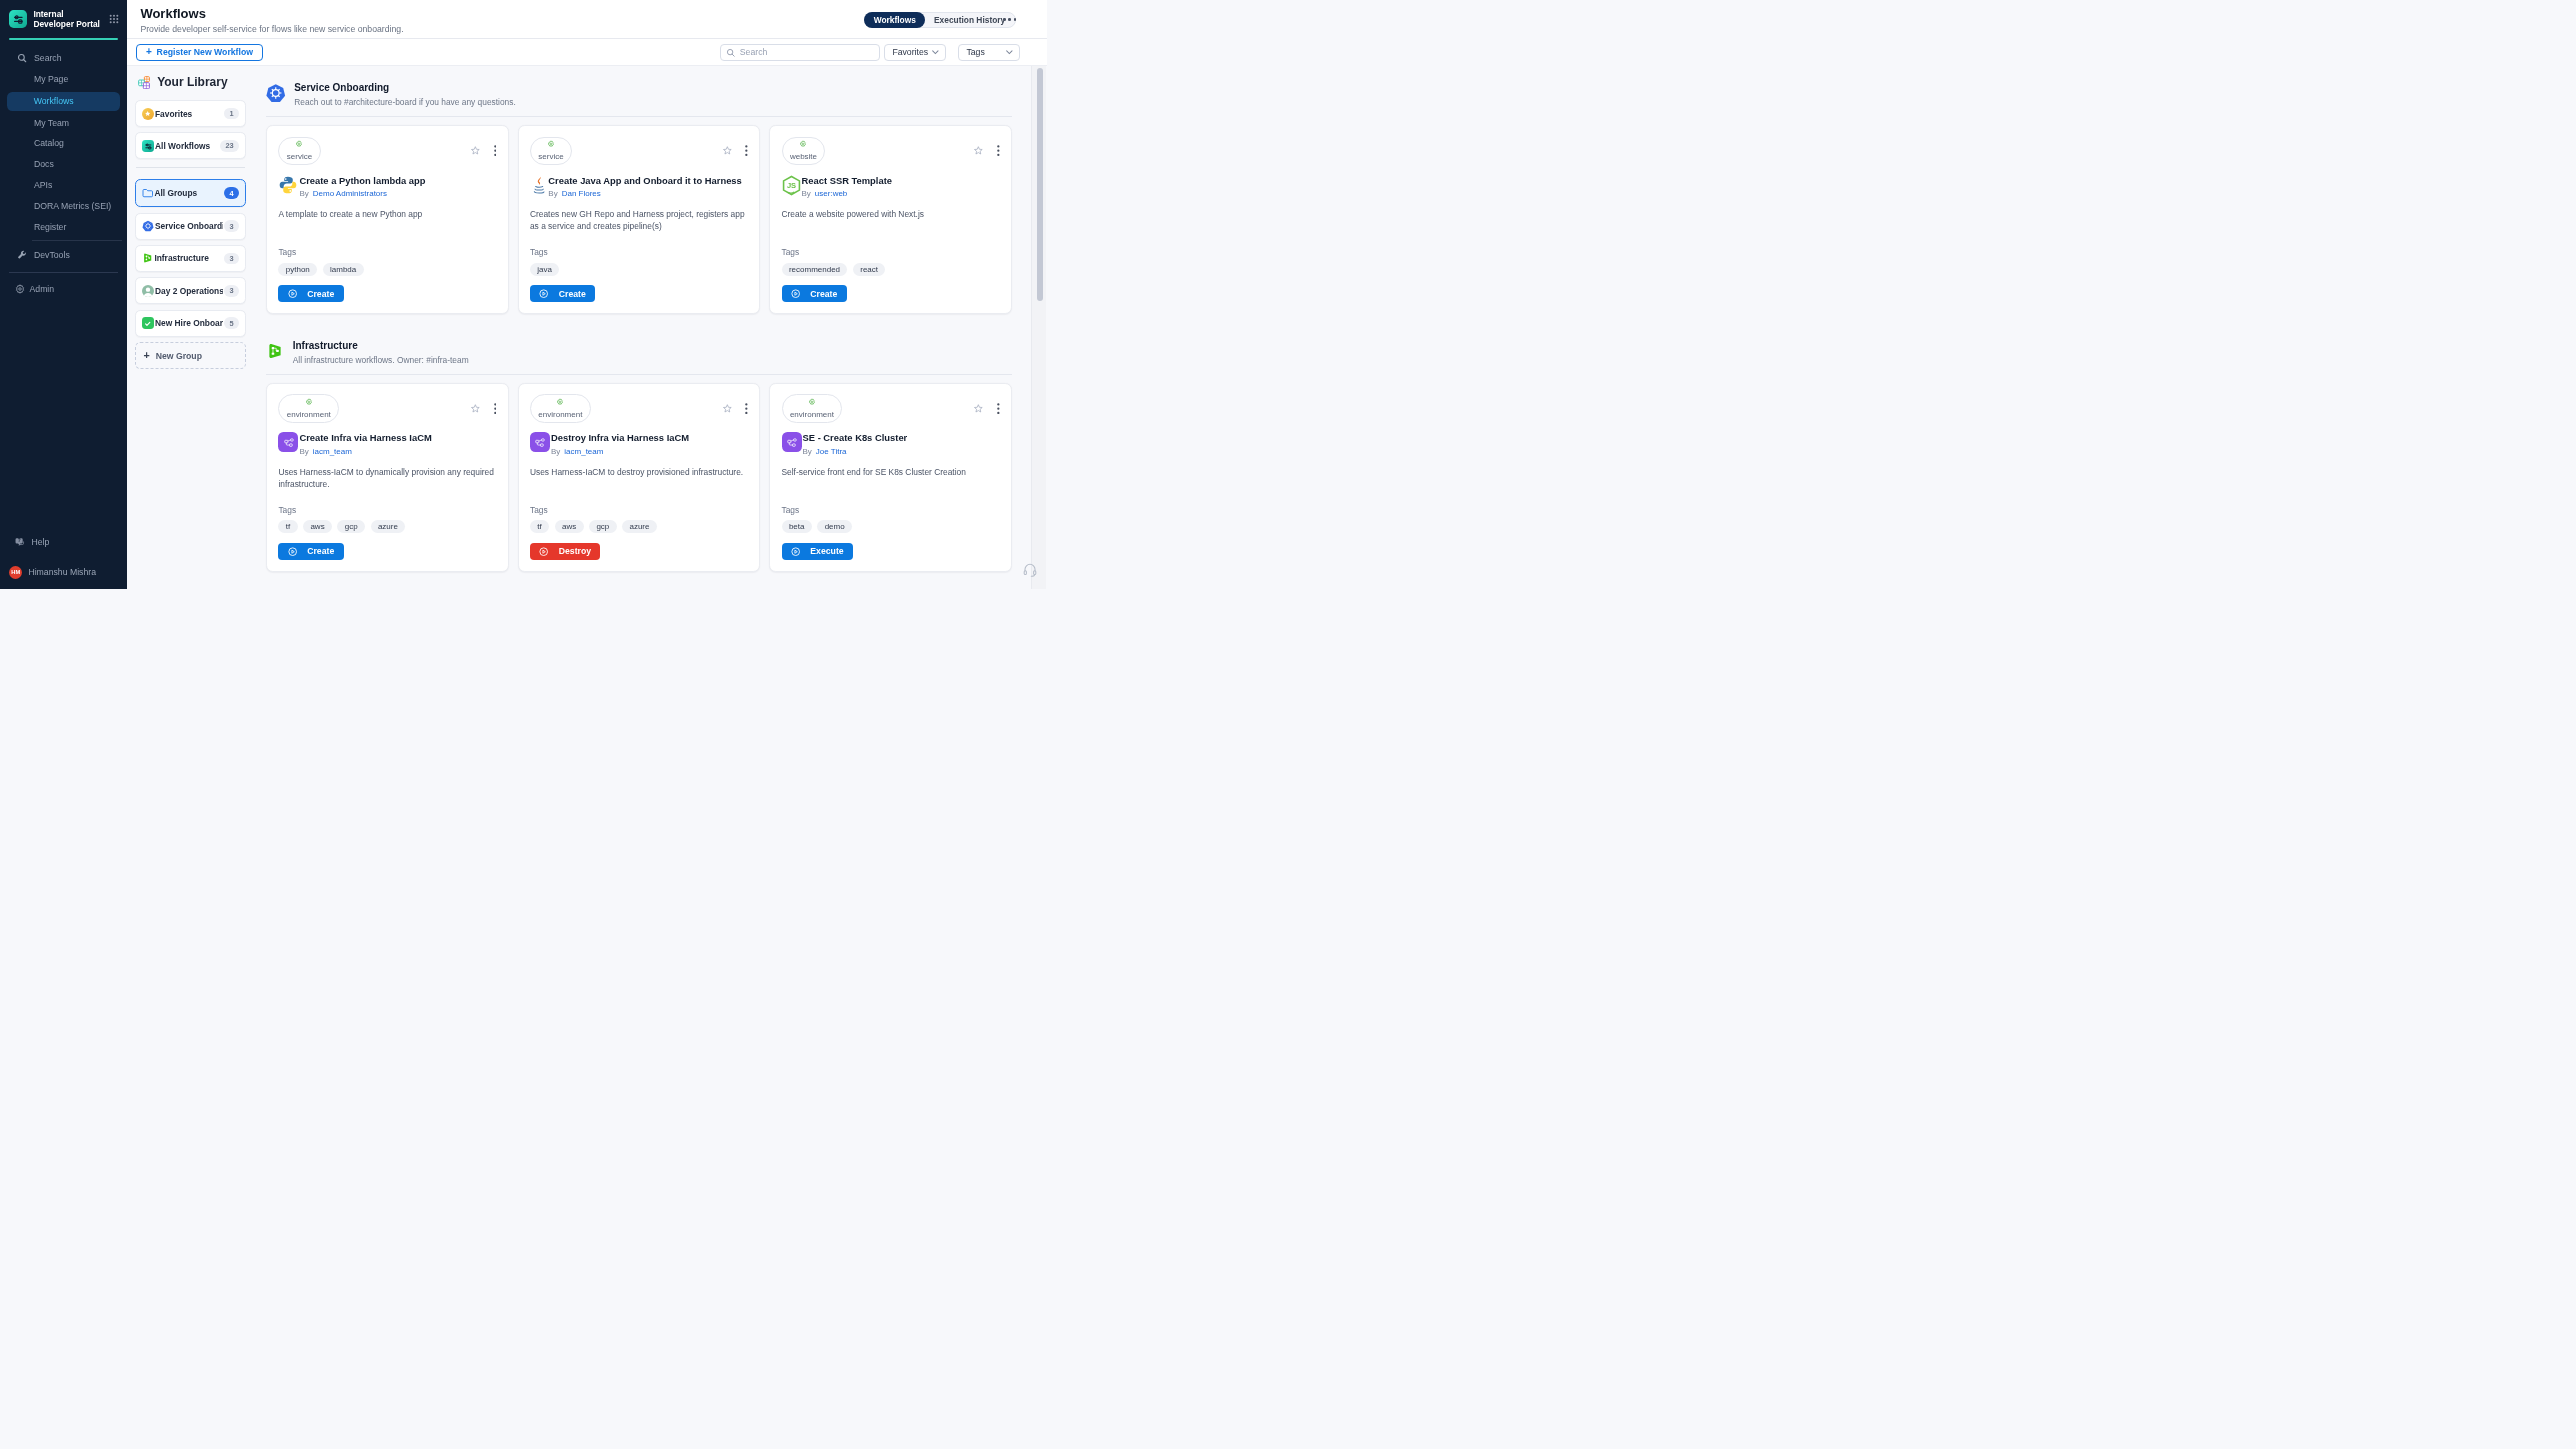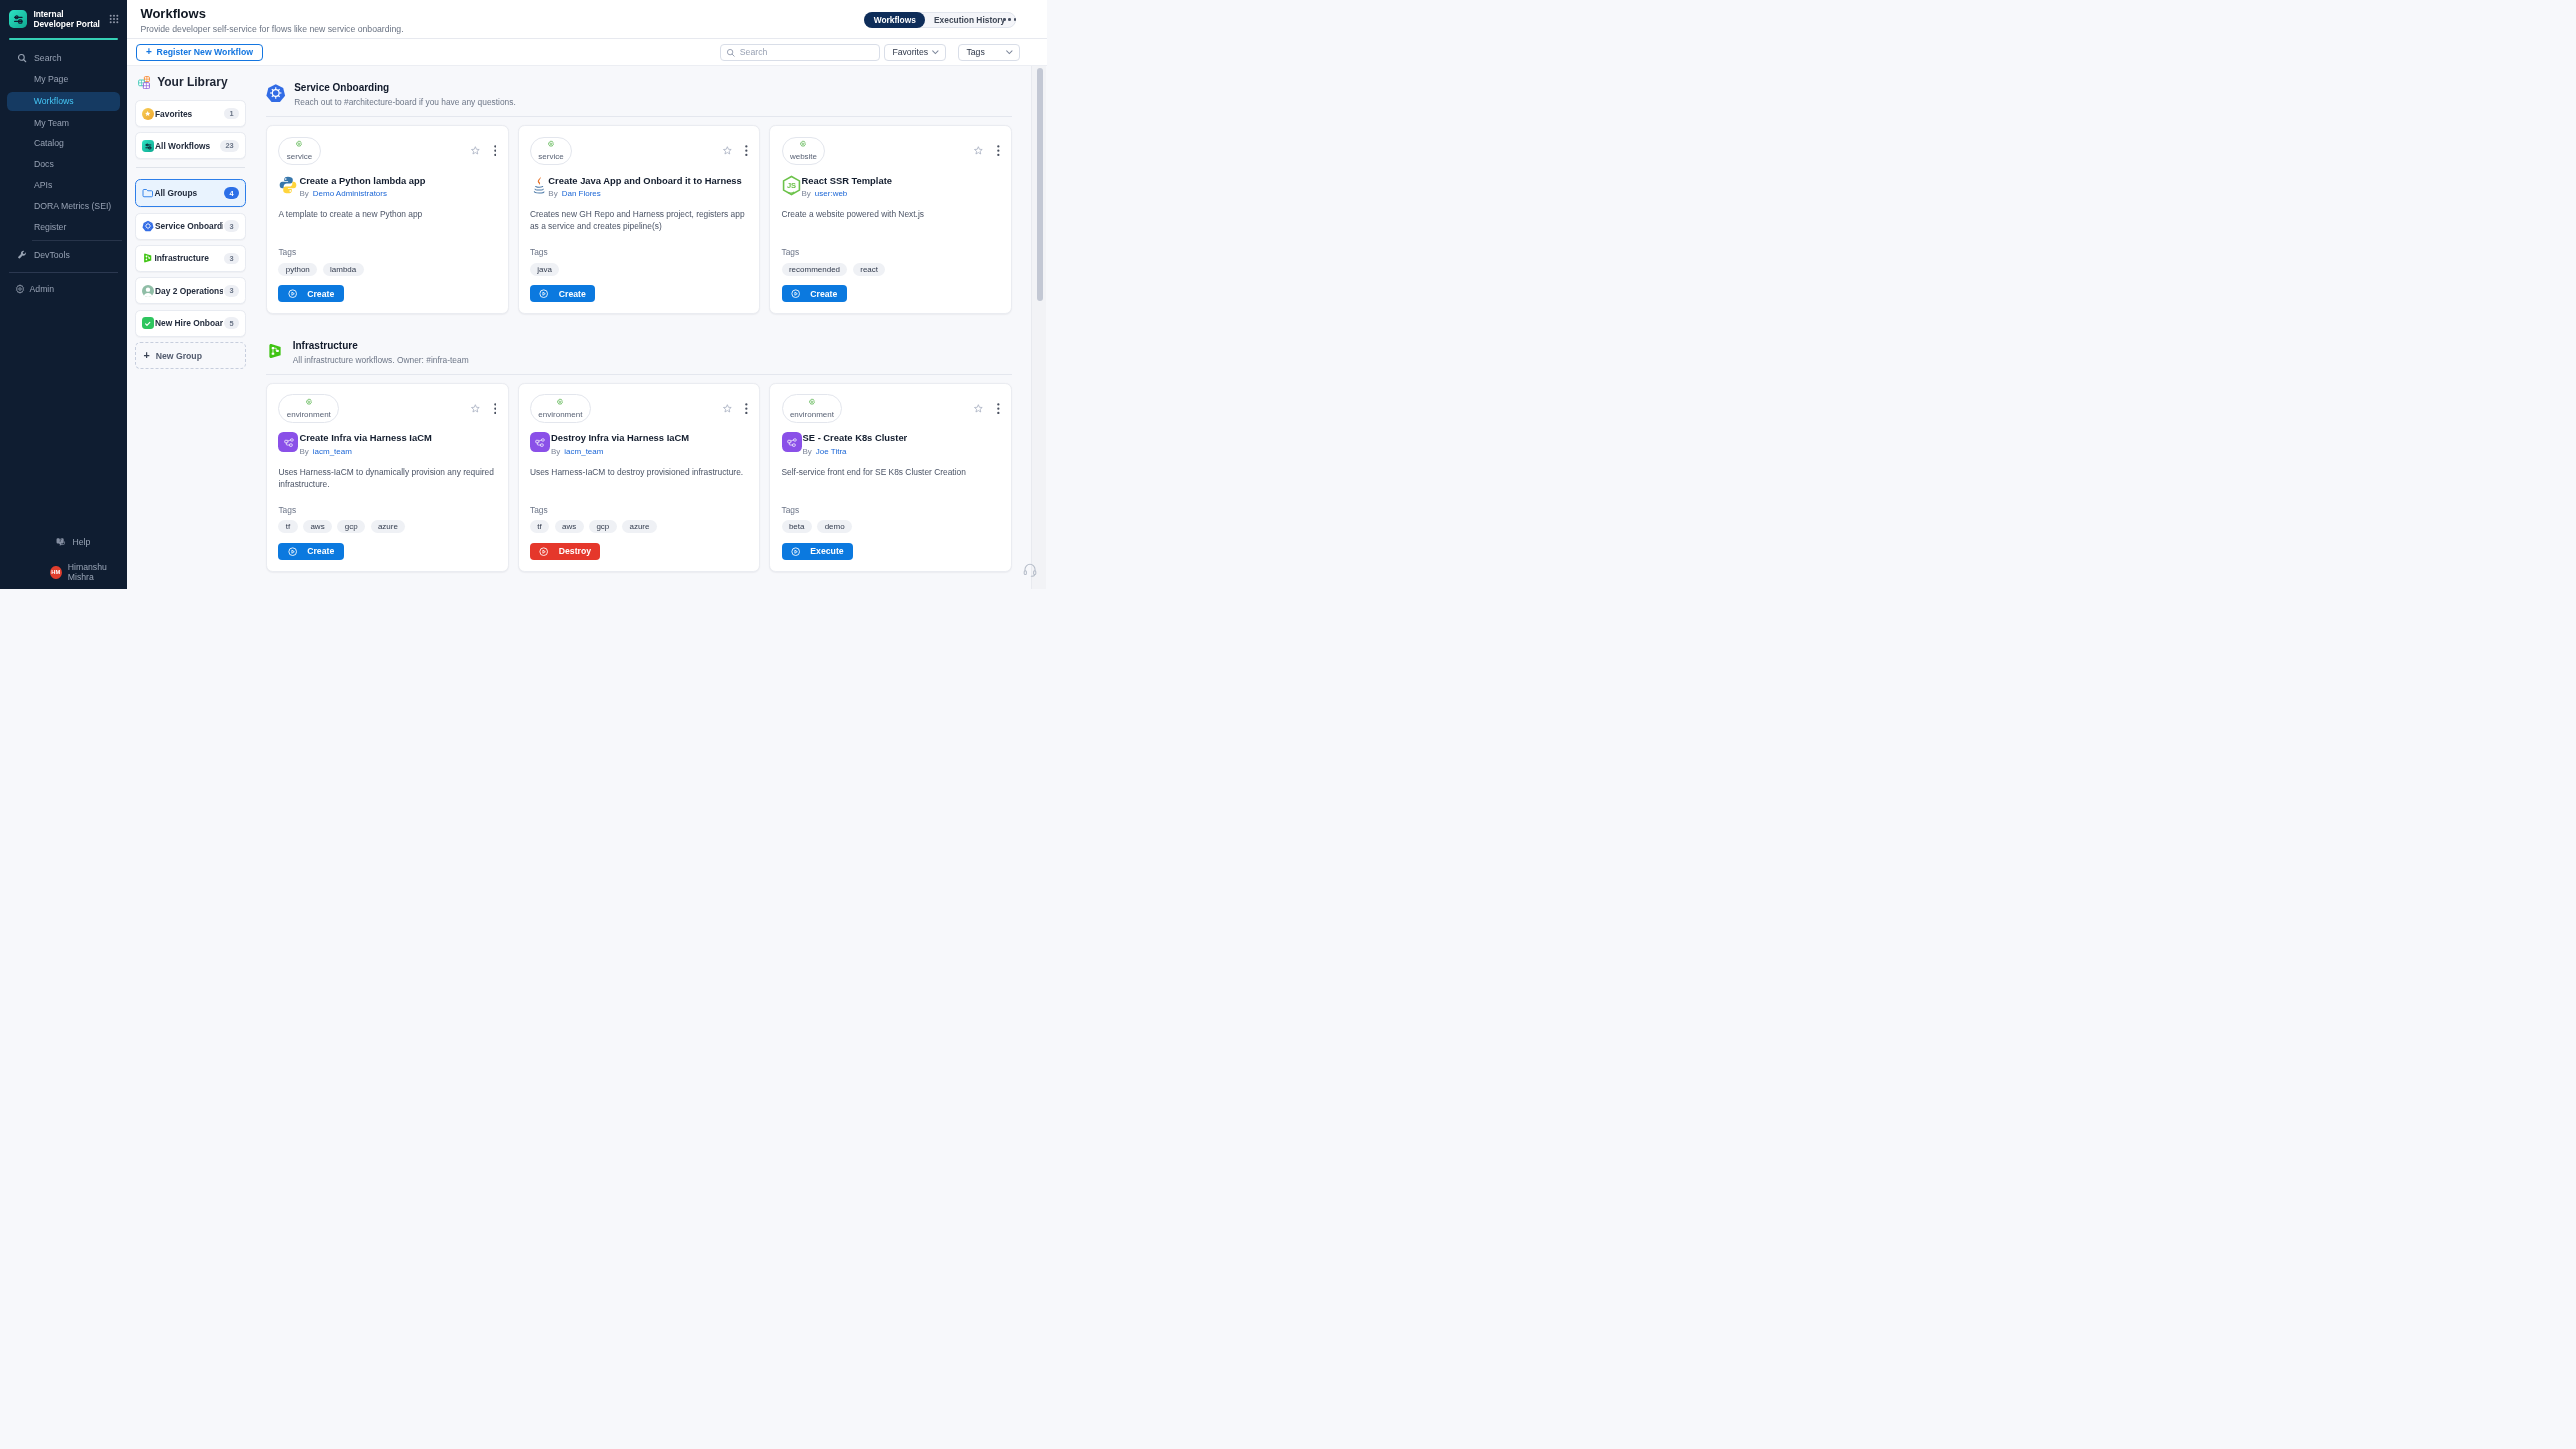--- a/index.html
+++ b/index.html
@@ -19,21 +19,21 @@
   .grid-dots { flex:0 0 auto; cursor:pointer; }
   .teal-rule { height:2px; background:#35d0b5; margin:0 8.7px; border-radius:1.3px; }
   .side-nav { padding-top:10.7px; }
   .nav-item { position:relative; height:15.4px; margin-bottom:5.4px; display:flex; align-items:center; color:#97a2b4; font-size:8.7px; cursor:pointer; padding-left:34px; }
   .nav-item .nav-ic { position:absolute; left:17.4px; top:50%; transform:translateY(-50%); }
   .nav-item.active-wrap { padding:0; margin:1.3px 6.7px 4px 6.7px; height:19px; background:#153a62; border-radius:5.4px; }
   .nav-item.active-wrap .nav-label { color:#45c6f5; font-weight:500; padding-left:27px; }
   .nav-sep-small { border-top:0.7px solid #27344a; margin:4px 5.4px 6.7px 32px; }
   .nav-sep-full  { border-top:0.7px solid #2b3850; margin:9.4px 9.4px 8px 9.4px; }
   .side-bottom { position:absolute; left:0; bottom:0; width:100%; }
-  .bottom-row { display:flex; align-items:center; gap:6px; padding:0 0 0 14px; height:14.8px; color:#9aa5b6; font-size:8.7px; cursor:pointer;margin-left:41px; }
+  .bottom-row { display:flex; align-items:center; gap:6px; padding:0 0 0 14px; height:14.8px; color:#9aa5b6; font-size:8.7px; cursor:pointer; }
   .bottom-row.help { margin-bottom:15.4px; }
   .bottom-row.user { margin-bottom:9.4px; padding-left:9px; }
   .avatar { width:13.4px; height:13.4px; border-radius:50%; background:#e03e2d; color:#fff; font-size:5.7px; font-weight:700; display:flex; align-items:center; justify-content:center; letter-spacing:0.1px; }
 
   
   .main { position:absolute; left:127px; top:0; width:920px; height:589px; }
   .page-header { position:absolute; top:0; left:0; right:0; height:39px; background:#fff; border-bottom:0.7px solid #e7e9ef; }
   .page-title { position:absolute; left:13.4px; top:6px; font-size:13px; font-weight:700; color:#0f1722; }
   .page-subtitle { position:absolute; left:13.4px; top:24px; font-size:8.7px; color:#6a7383; }
   .view-toggle { position:absolute; top:12px; left:737px; display:inline-flex; align-items:center; background:#f4f5f9; border:0.7px solid #e1e5ed; border-radius:670px; height:16px; }

